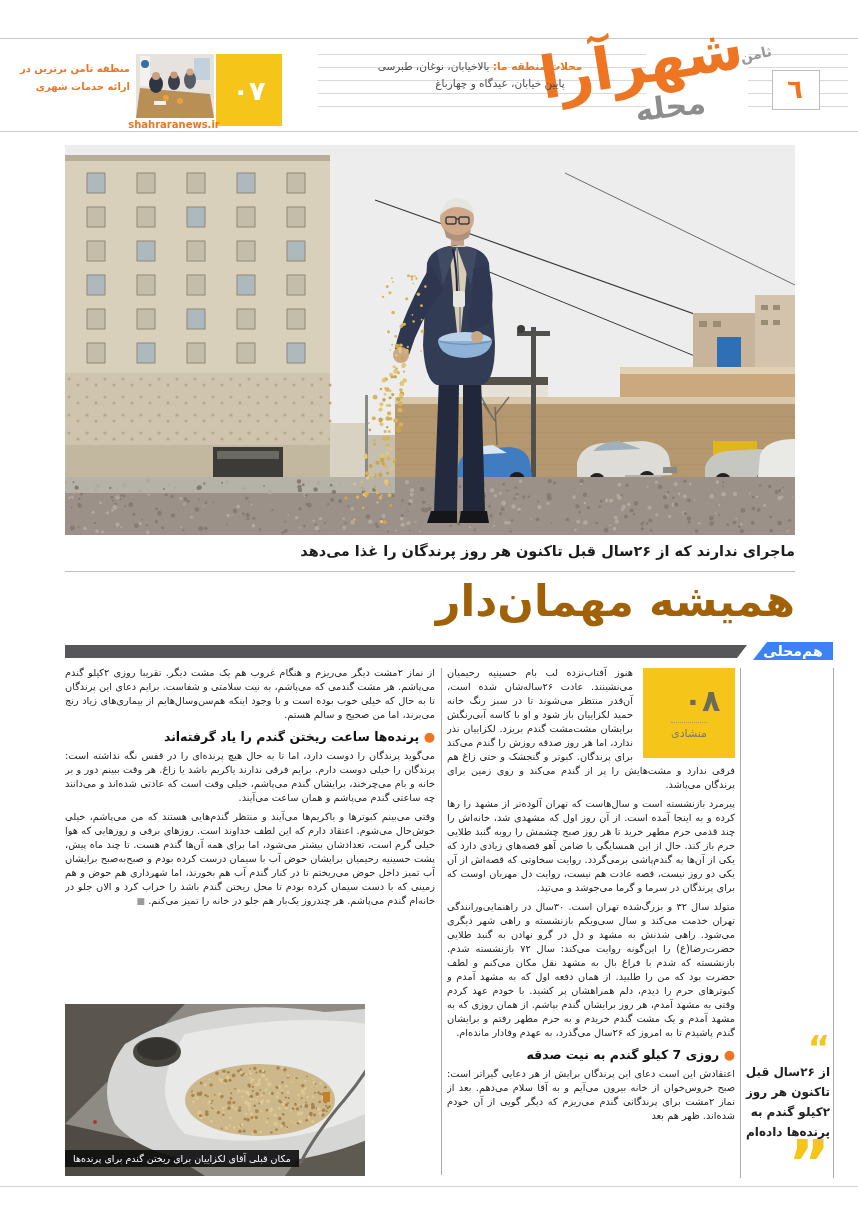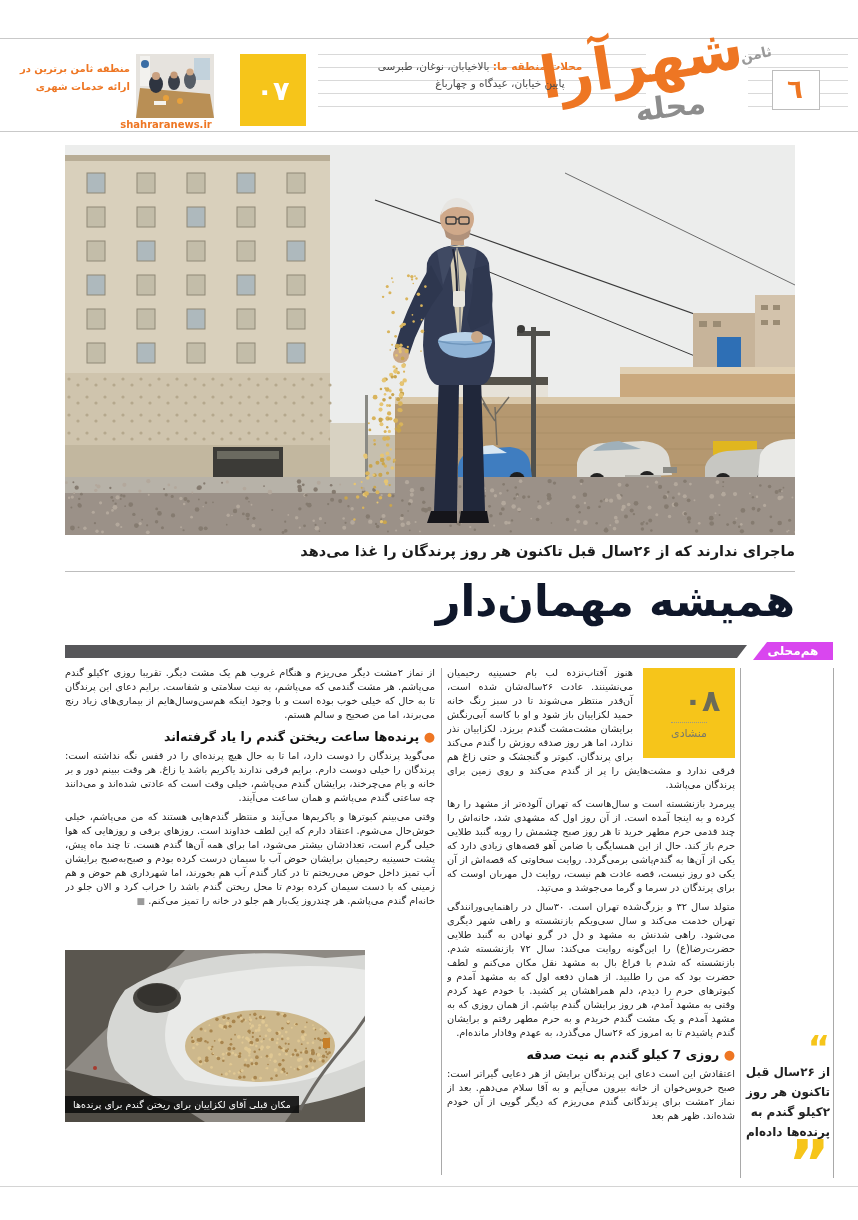--- a/index.html
+++ b/index.html
@@ -18,23 +18,23 @@
   .logo-shahrara{position:absolute;right:28px;top:-6px;color:#ee7623;font-size:58px;font-weight:bold;transform:rotate(-9deg);letter-spacing:-4px;line-height:1;}
   .logo-mahalle{position:absolute;right:66px;top:52px;color:#8d8d8d;font-size:30px;font-weight:bold;transform:rotate(-7deg);line-height:1;}
   .logo-samen{position:absolute;right:0;top:6px;color:#9a9a9a;font-size:14px;font-weight:bold;transform:rotate(-12deg);}
   .hood-text{position:absolute;direction:rtl;text-align:center;font-size:10.5px;line-height:17px;color:#4a4a4a;}
   .hood-lead{color:#ee7623;font-weight:bold;}
   .badge07{position:absolute;background:#f6c51a;color:#ffffff;font-weight:bold;font-size:27px;display:flex;align-items:center;justify-content:center;}
   .region-label{position:absolute;direction:rtl;text-align:right;color:#ee7623;font-weight:bold;font-size:10px;line-height:18px;}
   .site-label{position:absolute;color:#ee7623;font-size:10px;font-weight:bold;text-align:center;}
   
   .subhead{position:absolute;direction:rtl;text-align:right;font-weight:bold;font-size:14.5px;color:#1c1c1c;}
-  .headline{position:absolute;direction:rtl;text-align:right;font-weight:900;font-size:43px;color:#0f172a;letter-spacing:-1px;}
+  .headline{position:absolute;direction:rtl;text-align:right;font-weight:900;font-size:43px;color:#a16207;letter-spacing:-1px;}
   .kicker-bar{position:absolute;background:#57575a;height:13px;}
-  .kicker-tab{position:absolute;background:#d946ef;color:#fff;font-size:12px;font-weight:bold;
+  .kicker-tab{position:absolute;background:#3b82f6;color:#fff;font-size:14px;font-weight:bold;
     display:flex;align-items:center;justify-content:center;direction:rtl;
     clip-path:polygon(14px 0,100% 0,100% 100%,0 100%);}
   
   .col{position:absolute;direction:rtl;text-align:justify;color:#1f1f1f;font-size:9.8px;line-height:14px;overflow:hidden;}
   .col p{margin:0 0 5px 0;}
   .sec-head{font-size:12.5px;font-weight:bold;color:#111;margin:7px 0 4px 0;line-height:16px;}
   .sec-head .dot{color:#ee7623;font-size:13px;}
   .badge08{float:right;width:92px;height:90px;background:#f6c51a;margin:2px 0 6px 10px;
     display:flex;flex-direction:column;align-items:center;justify-content:center;}
   .badge08 .num{color:#6b6b58;font-size:30px;font-weight:bold;line-height:1;margin-left:26px;}
@@ -65,41 +65,41 @@
   <span class="logo-shahrara">شهرآرا</span>
   <span class="logo-mahalle">محله</span>
 </div>
 
 <div class="hood-text" style="left:330px;top:58px;width:300px;">
   <div><span class="hood-lead">محلات منطقه ما:</span>
   <span>بالاخیابان، نوغان، طبرسی</span></div>
   <div style="padding-left:40px;">پایین خیابان، عیدگاه و چهارباغ</div>
 </div>
 
-<div class="badge07" style="left:216px;top:54px;width:66px;height:72px;margin-left:24px;">٠٧</div>
+<div class="badge07" style="left:216px;top:54px;width:66px;height:72px;">٠٧</div>
 
 <div class="photo-frame" style="left:136px;top:54px;width:78px;height:64px;">
   <svg width="78" height="64" viewBox="0 0 78 64">
     <rect width="78" height="64" fill="#e6e3de"></rect>
     <rect x="58" y="4" width="16" height="22" fill="#c2d2dc"></rect>
     <rect x="4" y="2" width="10" height="30" fill="#f2f1ee"></rect>
     <circle cx="9" cy="10" r="4" fill="#3b6ea5"></circle>
     <path d="M4,34 L74,40 L78,64 L0,64 Z" fill="#b98f55"></path>
     <ellipse cx="20" cy="30" rx="7" ry="9" fill="#2e3440"></ellipse>
       <circle cx="20" cy="22" r="4" fill="#caa181"></circle>
     <ellipse cx="38" cy="28" rx="6" ry="8" fill="#3a3f4a"></ellipse>
       <circle cx="38" cy="21" r="3.6" fill="#c59a78"></circle>
     <ellipse cx="54" cy="26" rx="6" ry="9" fill="#565d66"></ellipse>
       <circle cx="54" cy="18" r="3.6" fill="#cfa886"></circle>
     <circle cx="30" cy="44" r="3" fill="#e8a13c"></circle>
       <circle cx="44" cy="47" r="3" fill="#e8a13c"></circle>
     <rect x="18" y="47" width="12" height="4" fill="#f4f2ec"></rect>
   </svg>
 </div>
-<div class="site-label" style="left:120px;top:119px;width:92px;">shahraranews.ir</div>
+<div class="site-label" style="left:128px;top:119px;width:92px;">shahraranews.ir</div>
 
 <div class="region-label" style="left:12px;top:60px;width:118px;">منطقه ثامن برترین در ارائه خدمات شهری</div>
 
 <div class="photo-frame" style="left:65px;top:145px;width:730px;height:390px;">
 <svg id="mainphoto" width="730" height="390" viewBox="0 0 730 390">
   <rect width="730" height="390" fill="#ecedec"></rect>
 
   <rect x="0" y="10" width="265" height="325" fill="#d9d0bc"></rect>
   <rect x="0" y="10" width="265" height="6" fill="#b8ad96"></rect>
   <g id="windows">
@@ -871,21 +871,21 @@
   <p>اعتقادش این است دعای این پرندگان برایش از هر دعایی گیراتر است: صبح خروس‌خوان از خانه بیرون می‌آیم و به آقا سلام می‌دهم. بعد از نماز ۲مشت برای پرندگانی گندم می‌ریزم که دیگر گویی از آن خودم شده‌اند. ظهر هم بعد</p>
 </div>
 
 <div class="col" style="left:65px;top:666px;width:370px;height:336px;">
   <p>از نماز ۲مشت دیگر می‌ریزم و هنگام غروب هم یک مشت دیگر. تقریبا روزی ۲کیلو گندم می‌پاشم. هر مشت گندمی که می‌پاشم، به نیت سلامتی و شفاست. برایم دعای این پرندگان تا به حال که خیلی خوب بوده است و با وجود اینکه هم‌سن‌وسال‌هایم از بیماری‌های زیاد رنج می‌برند، اما من صحیح و سالم هستم.</p>
   <div class="sec-head"><span class="dot">●</span> <span>پرنده‌ها ساعت ریختن گندم را یاد گرفته‌اند</span></div>
   <p>می‌گوید پرندگان را دوست دارد، اما تا به حال هیچ پرنده‌ای را در قفس نگه نداشته است: پرندگان را خیلی دوست دارم. برایم فرقی ندارند یاکریم باشد یا زاغ. هر وقت ببینم دور و بر خانه و بام می‌چرخند، برایشان گندم می‌پاشم، خیلی وقت است که عادتی شده‌اند و می‌دانند چه ساعتی گندم می‌پاشم و همان ساعت می‌آیند.</p>
   <p><span>وقتی می‌بینم کبوترها و یاکریم‌ها می‌آیند و منتظر گندم‌هایی هستند که من می‌پاشم، خیلی خوش‌حال می‌شوم. اعتقاد دارم که این لطف خداوند است. روزهای برفی و روزهایی که هوا خیلی گرم است، تعدادشان بیشتر می‌شود، اما برای همه آن‌ها گندم هست. تا چند ماه پیش، پشت حسینیه رحیمیان برایشان حوض آب با سیمان درست کرده بودم و صبح‌به‌صبح برایشان آب تمیز داخل حوض می‌ریختم تا در کنار گندم آب هم بخورند، اما شهرداری هم حوض و هم زمینی که با دست سیمان کرده بودم تا محل ریختن گندم باشد را خراب کرد و الان جلو در خانه‌ام گندم می‌پاشم. هر چندروز یک‌بار هم جلو در خانه را تمیز می‌کنم.</span> <span class="endmark">■</span></p>
 </div>
 
-<div class="photo-frame" style="left:65px;top:950px;width:300px;height:172px;">
+<div class="photo-frame" style="left:65px;top:1004px;width:300px;height:172px;">
   <svg width="366" height="172" viewBox="0 0 366 172">
     <rect width="366" height="172" fill="#8e8a84"></rect>
     <path d="M0,0 L120,0 L60,60 L0,120 Z" fill="#5a564f"></path>
     <path d="M0,120 L90,140 L140,172 L0,172 Z" fill="#4f4b44"></path>
     <path d="M250,130 L366,96 L366,172 L220,172 Z" fill="#5e5a52"></path>
     <path d="M60,40 Q140,-10 260,8 L366,0 L366,100 Q300,150 200,160 Q90,165 50,120 Q30,80 60,40 Z" fill="#d6d7d4"></path>
     <path d="M120,30 Q240,5 330,25 Q350,70 300,110 Q210,150 120,130 Q80,90 120,30 Z" fill="#e9eae8"></path>
     <ellipse cx="92" cy="48" rx="24" ry="15" fill="#474540"></ellipse>
     <ellipse cx="92" cy="45" rx="20" ry="11" fill="#35332f"></ellipse>
     <path d="M330,10 Q310,60 280,95 Q250,130 235,160" stroke="#6b6863" stroke-width="3" fill="none"></path>

